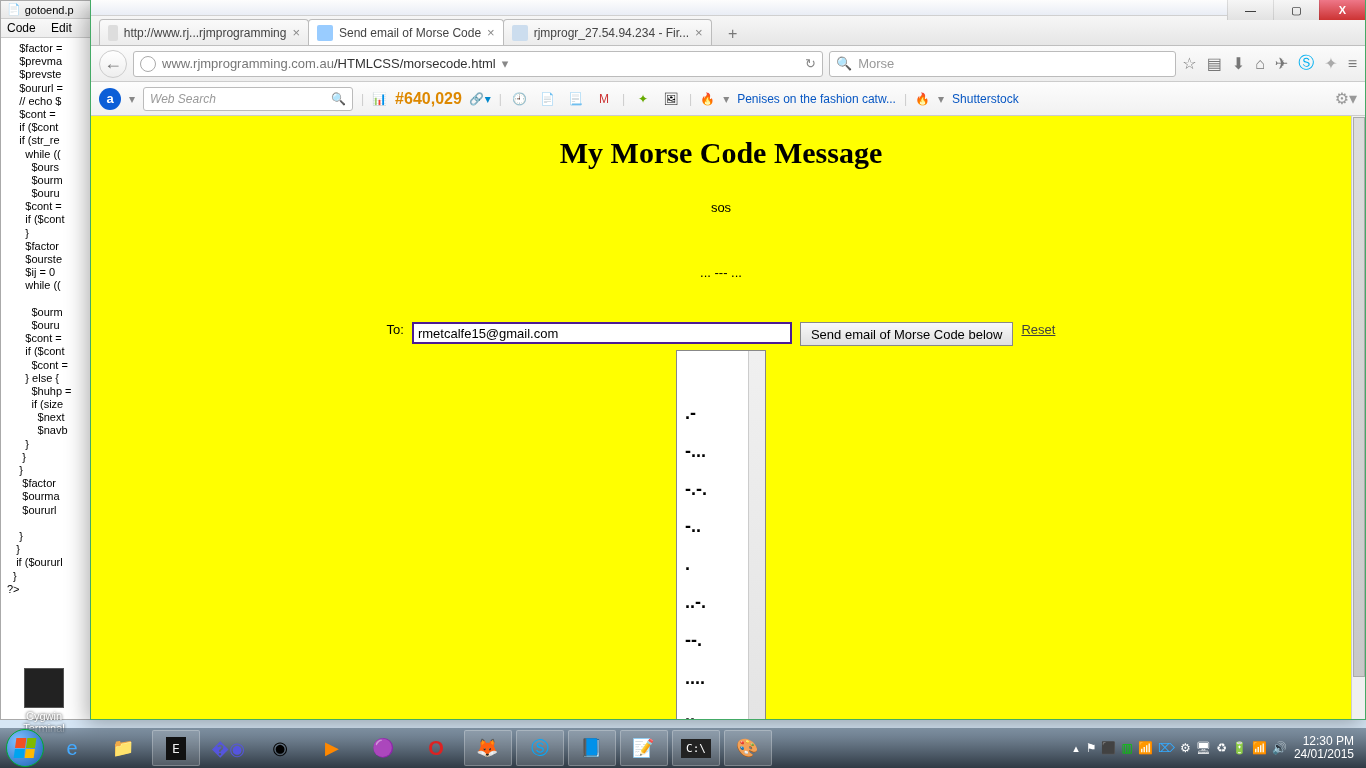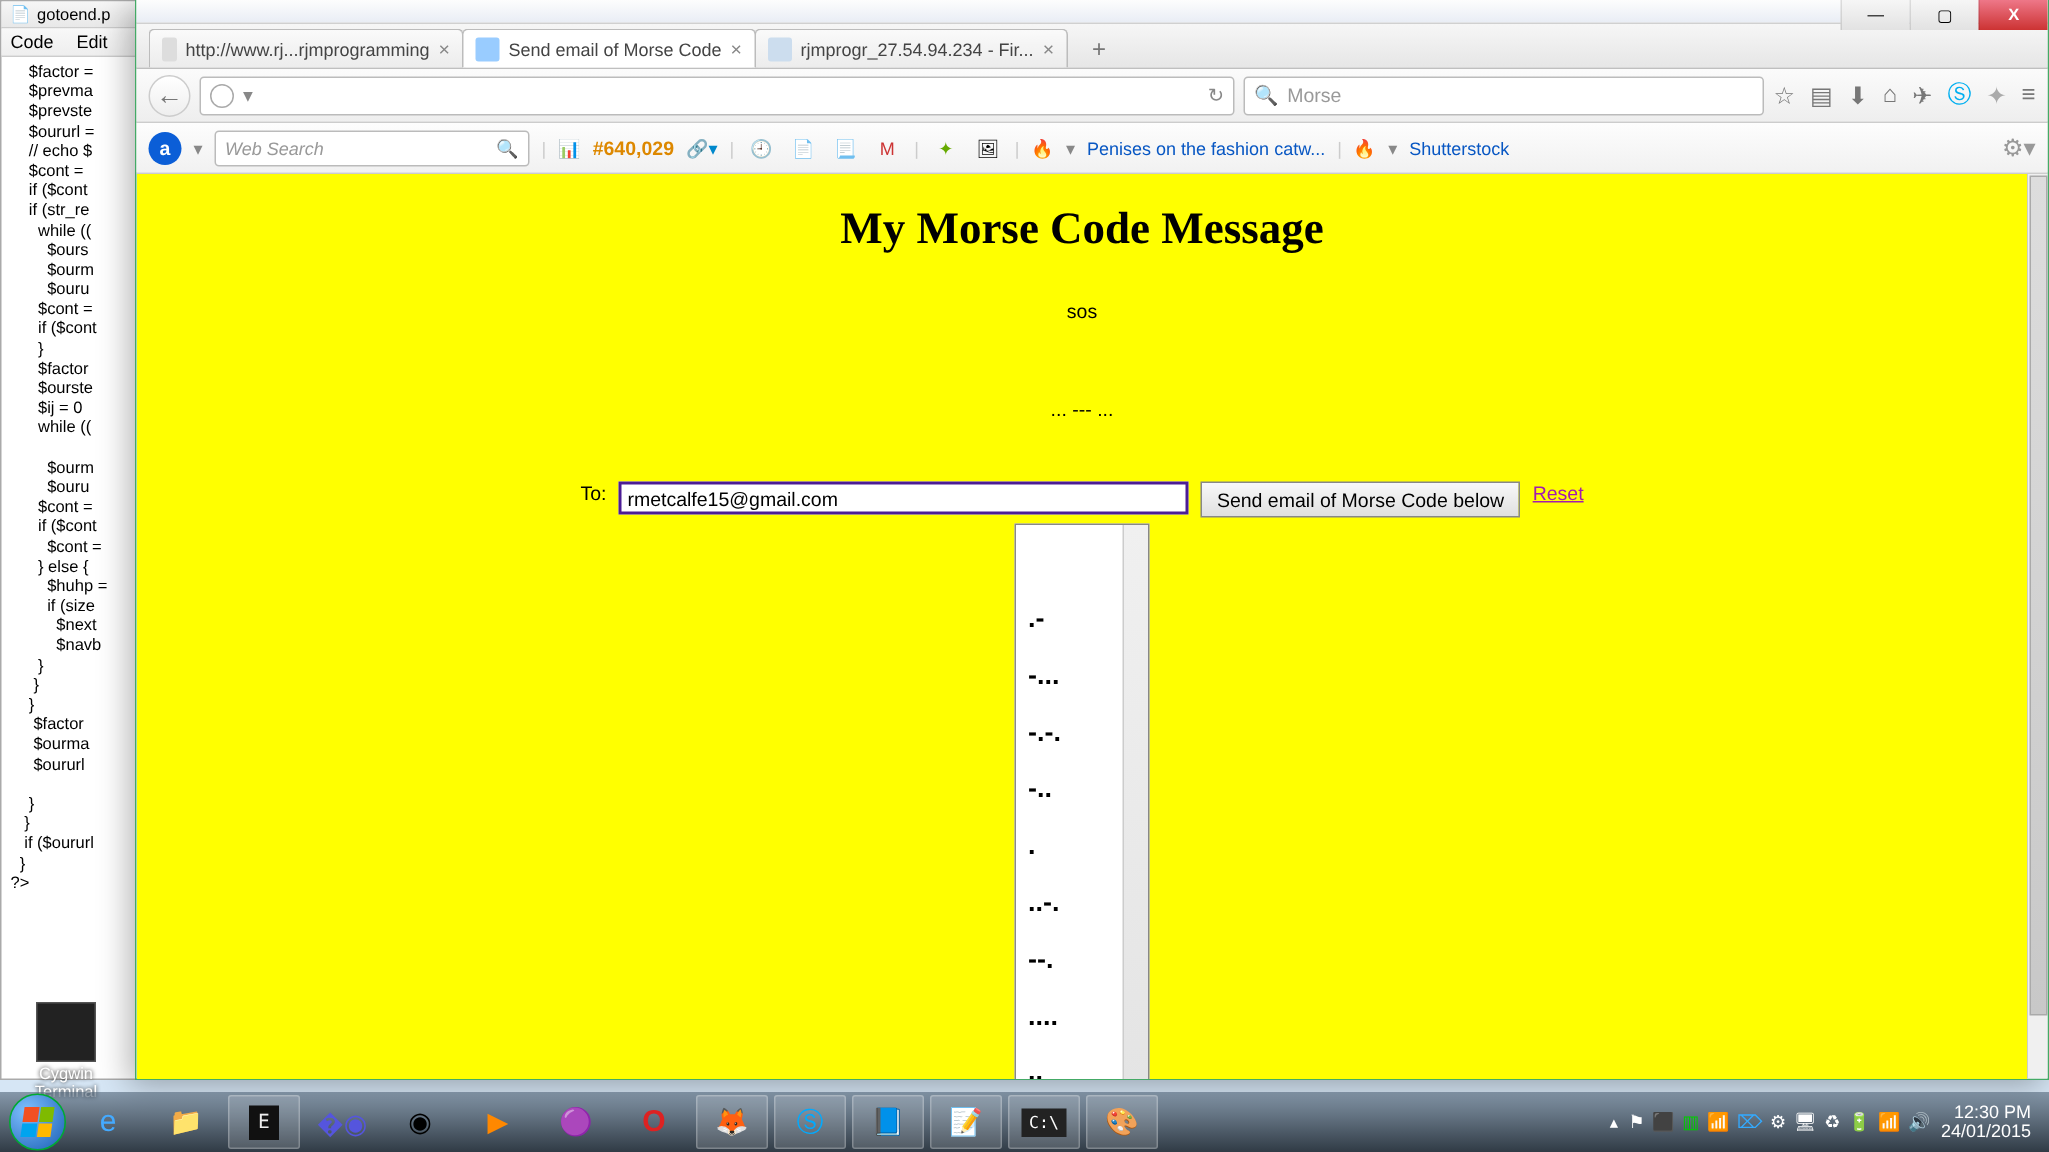--- a/index.html
+++ b/index.html
@@ -93,38 +93,38 @@
 
   .ff-toolbar2 {
     height:34px;background:linear-gradient(#fdfdfd,#f1f1f1);
     border-bottom:1px solid #ccc; display:flex;align-items:center;
     padding:0 8px; gap:8px; font-size:12px;
   }
   .abtn{width:22px;height:22px;border-radius:50%;background:#0b5ed7;color:#fff;display:flex;align-items:center;justify-content:center;font-weight:bold;font-size:13px;}
   .tb-search{flex:0 0 210px;height:24px;border:1px solid #bbb;border-radius:3px;background:#fff;display:flex;align-items:center;padding:0 6px;color:#999;font-style:italic;font-size:12px;}
   .tb-search .mag{margin-left:auto;font-style:normal;}
   .tb-ic{width:20px;height:20px;display:flex;align-items:center;justify-content:center;}
-  .rank{color:#d80;font-size:13px;font-weight:bold;}
+  .rank{color:#d80;font-size:16px;font-weight:bold;}
   .flame{color:#f60;}
   .link-like{color:#0857c3;}
   .gear-r{margin-left:auto;color:#999;font-size:16px;}
 
   
   .page {
     position:absolute; left:0; right:14px; top:116px; bottom:0;
     background: yellow; overflow:auto;
   }
   .page-inner { text-align:center; padding-top:20px; }
   .page h1 { font-family: "Times New Roman", serif; font-size:30px; font-weight:bold; margin-bottom:30px;}
   .msg-text{font-size:13px;margin-bottom:50px;}
   .morse-inline{font-size:13px;margin-bottom:40px;}
   .form-row{display:inline-flex;align-items:flex-start;gap:8px;font-size:13px;}
   .form-row input[type=text]{width:380px;height:22px;border:2px solid #4c1d95;padding:0 4px;font-size:13px;}
   .form-row button{height:24px;padding:0 10px;background:linear-gradient(#f8f8f8,#e0e0e0);border:1px solid #888;font-size:13px;}
-  .reset-link{color:#a21caf;text-decoration:underline;}
+  .reset-link{color:#404040;text-decoration:underline;}
   .morse-box{
     width:90px; height:380px; background:#fff; border:1px solid #888;
     margin:4px auto 0; text-align:left; padding:44px 8px 8px;
     font-size:18px; font-weight:bold; font-family:monospace; line-height:2.1;
     position:relative;
   }
   .morse-box::after{content:"";position:absolute;right:0;top:0;bottom:0;width:16px;background:linear-gradient(#f0f0f0,#e4e4e4);border-left:1px solid #ccc;}
   .morse-box .thumb{position:absolute;right:1px;top:1px;width:14px;height:20px;background:linear-gradient(#ddd,#bbb);border:1px solid #aaa;}
 
   .page-scroll{position:absolute;right:0;top:116px;bottom:0;width:14px;background:#f0f0f0;border-left:1px solid #ccc;}
@@ -235,20 +235,23 @@
       <span>rjmprogr_27.54.94.234 - Fir...</span>
       <span class="x">×</span>
     </div>
     <div class="ff-newtab">+</div>
   </div>
 
   <div class="ff-nav">
     <div class="nav-btn back">←</div>
     <div class="url-bar">
       <span class="globe"></span>
+      <span class="url-text">
+        <span>www.rjmprogramming.com.au</span><span class="dark">/HTMLCSS/morsecode.html</span>
+      </span>
       <span style="color:#888;">▾</span>
       <span class="reload">↻</span>
     </div>
     <div class="search-bar">
       <span>🔍</span>
       <span>Morse</span>
     </div>
     <div class="nav-icons">
       <span>☆</span>
       <span>▤</span>

